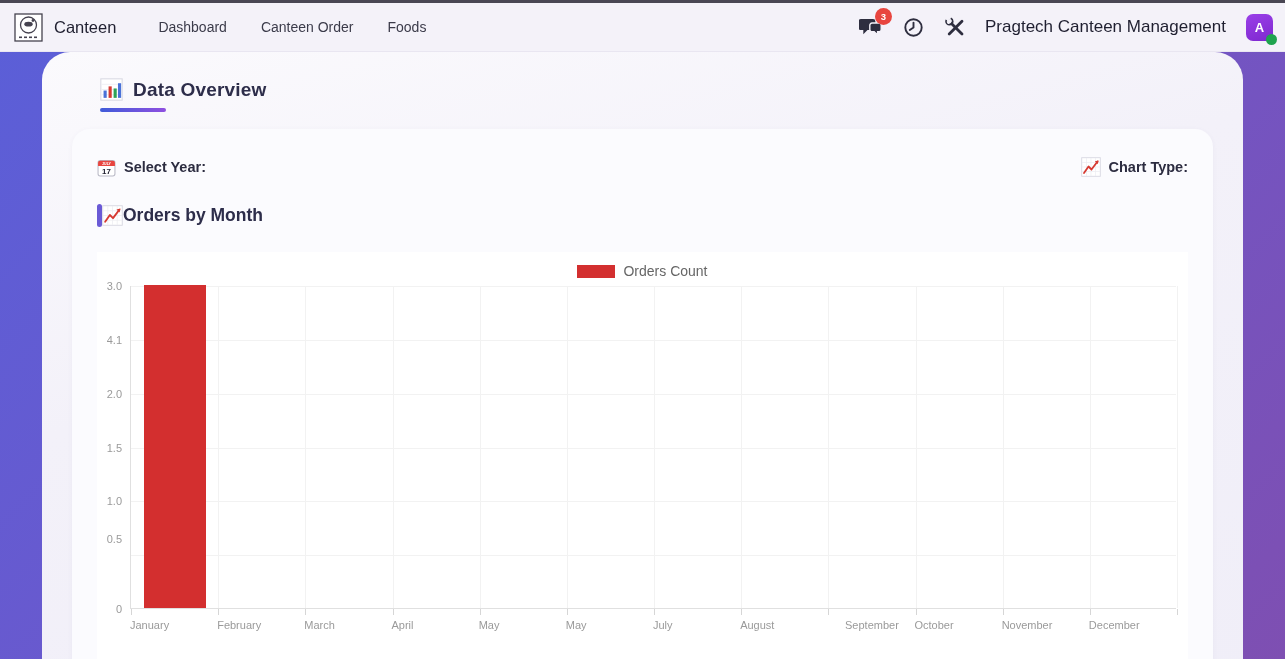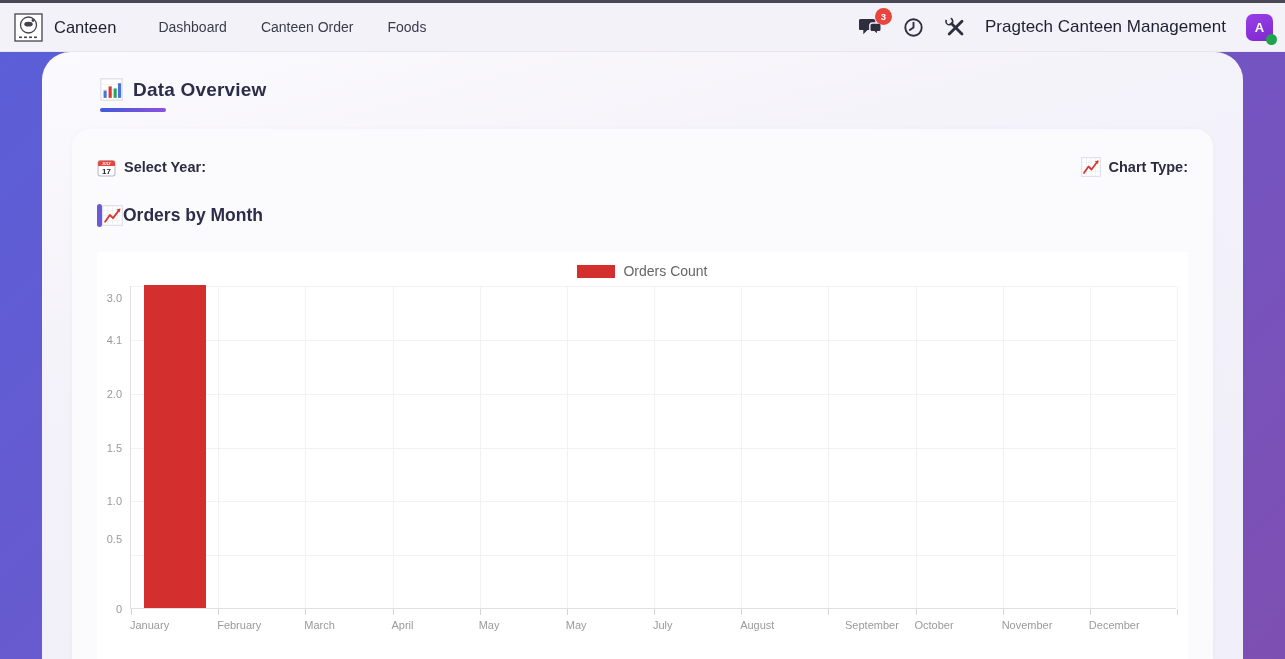--- a/index.html
+++ b/index.html
@@ -237,21 +237,21 @@
             <div class="xtick" style="left: 1046px;"></div>
             <div class="chart-bar" style="left: 12.5833px; width: 62px; height: 323px; background: rgb(211, 47, 47);"></div>
           </div>
         <div id="yaxis">
             <div class="ylabel" style="left: -3px; top: 351px;">0</div>
             <div class="ylabel" style="left: -3px; top: 281px;">0.5</div>
             <div class="ylabel" style="left: -3px; top: 243.333px;">1.0</div>
             <div class="ylabel" style="left: -3px; top: 189.5px;">1.5</div>
             <div class="ylabel" style="left: -3px; top: 135.667px;">2.0</div>
             <div class="ylabel" style="left: -3px; top: 81.8333px;">4.1</div>
-            <div class="ylabel" style="left: -3px; top: 28px; margin-top: 12px;">3.0</div>
+            <div class="ylabel" style="left: -3px; top: 28px;">3.0</div>
           </div>
         <div id="xaxis">
             <div class="xlabel" style="left: 33px; width: 87.1667px; top: 367px;">January</div>
             <div class="xlabel" style="left: 120.167px; width: 87.1667px; top: 367px;">February</div>
             <div class="xlabel" style="left: 207.333px; width: 87.1667px; top: 367px;">March</div>
             <div class="xlabel" style="left: 294.5px; width: 87.1667px; top: 367px;">April</div>
             <div class="xlabel" style="left: 381.667px; width: 87.1667px; top: 367px;">May</div>
             <div class="xlabel" style="left: 468.833px; width: 87.1667px; top: 367px;">May</div>
             <div class="xlabel" style="left: 556px; width: 87.1667px; top: 367px;">July</div>
             <div class="xlabel" style="left: 643.167px; width: 87.1667px; top: 367px;">August</div>

